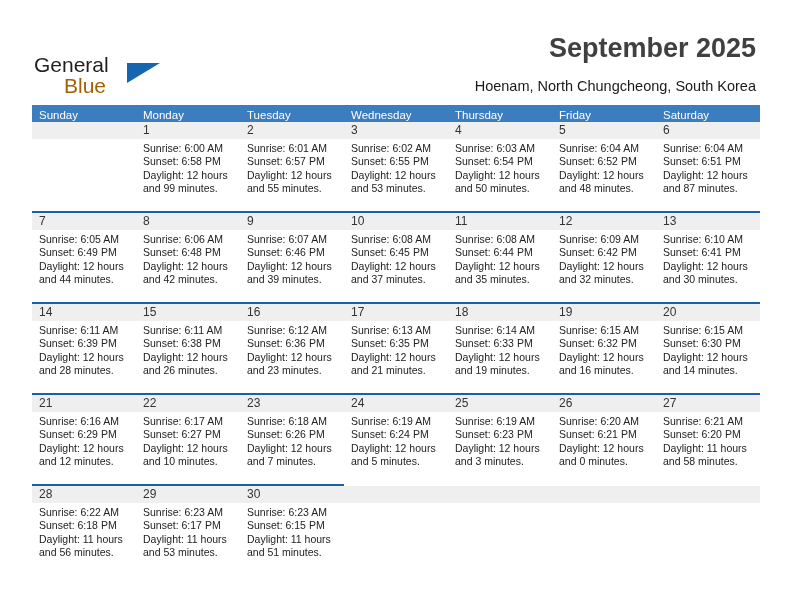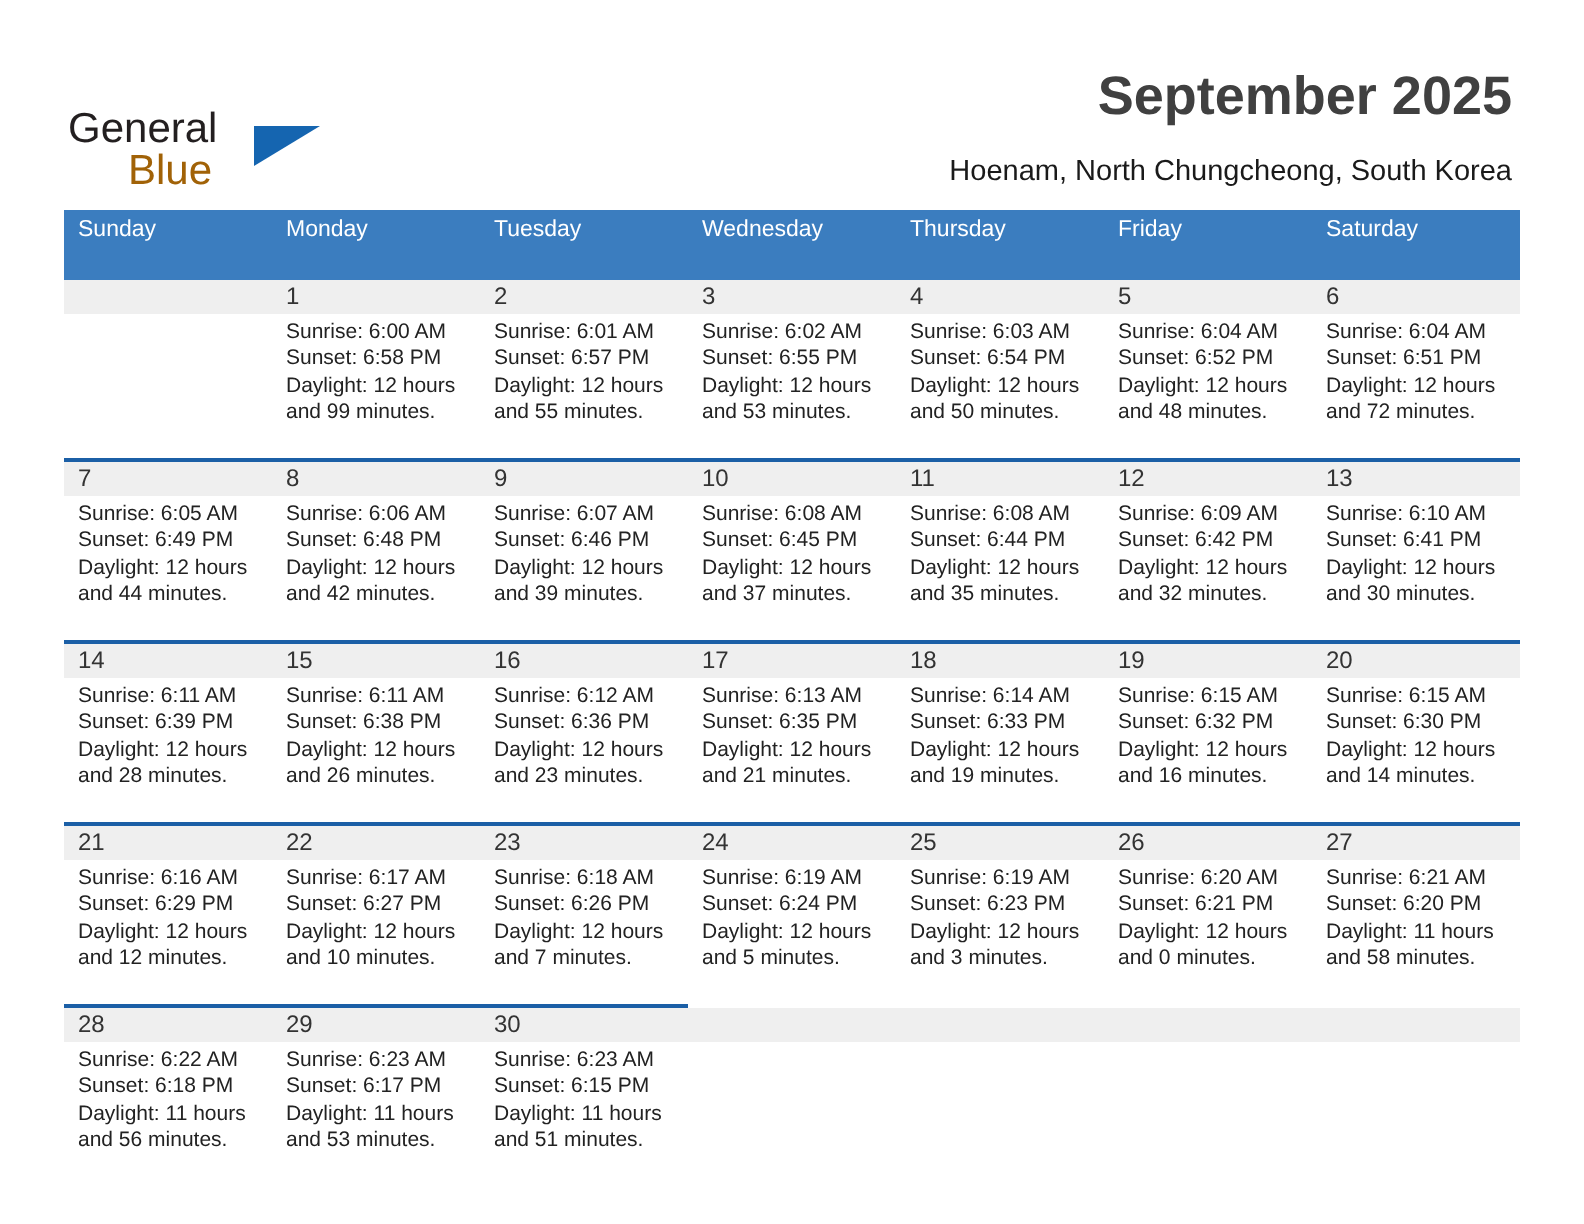--- a/index.html
+++ b/index.html
@@ -92,21 +92,21 @@
     border-collapse: collapse;
     table-layout: fixed;
     width: 728px;
   }
   table.cal th {
     background: #3b7dbf;
     color: #ffffff;
     font-size: 11.5px;
     font-weight: normal;
     text-align: left;
-    padding: 4px 0 19px 7px;
+    padding: 4px 0 1px 7px;
     height: 11px;
     border: none;
   }
   table.cal col { width: 104px; }
 
   td.day {
     vertical-align: top;
     padding: 0;
     border: none;
     height: 89px;
@@ -247,21 +247,21 @@
                 </div>
               </div>
             </td>
             <td class="day">
               <div class="inner">
                 <div class="daynum-band">6</div>
                 <div class="detail">
                   <div>Sunrise: 6:04 AM</div>
                   <div>Sunset: 6:51 PM</div>
                   <div>Daylight: 12 hours</div>
-                  <div>and 72 minutes.</div>
+                  <div>and 87 minutes.</div>
                 </div>
               </div>
             </td>
           </tr>
           <tr>
             <td class="day">
               <div class="inner">
                 <div class="daynum-band">7</div>
                 <div class="detail">
                   <div>Sunrise: 6:05 AM</div>

